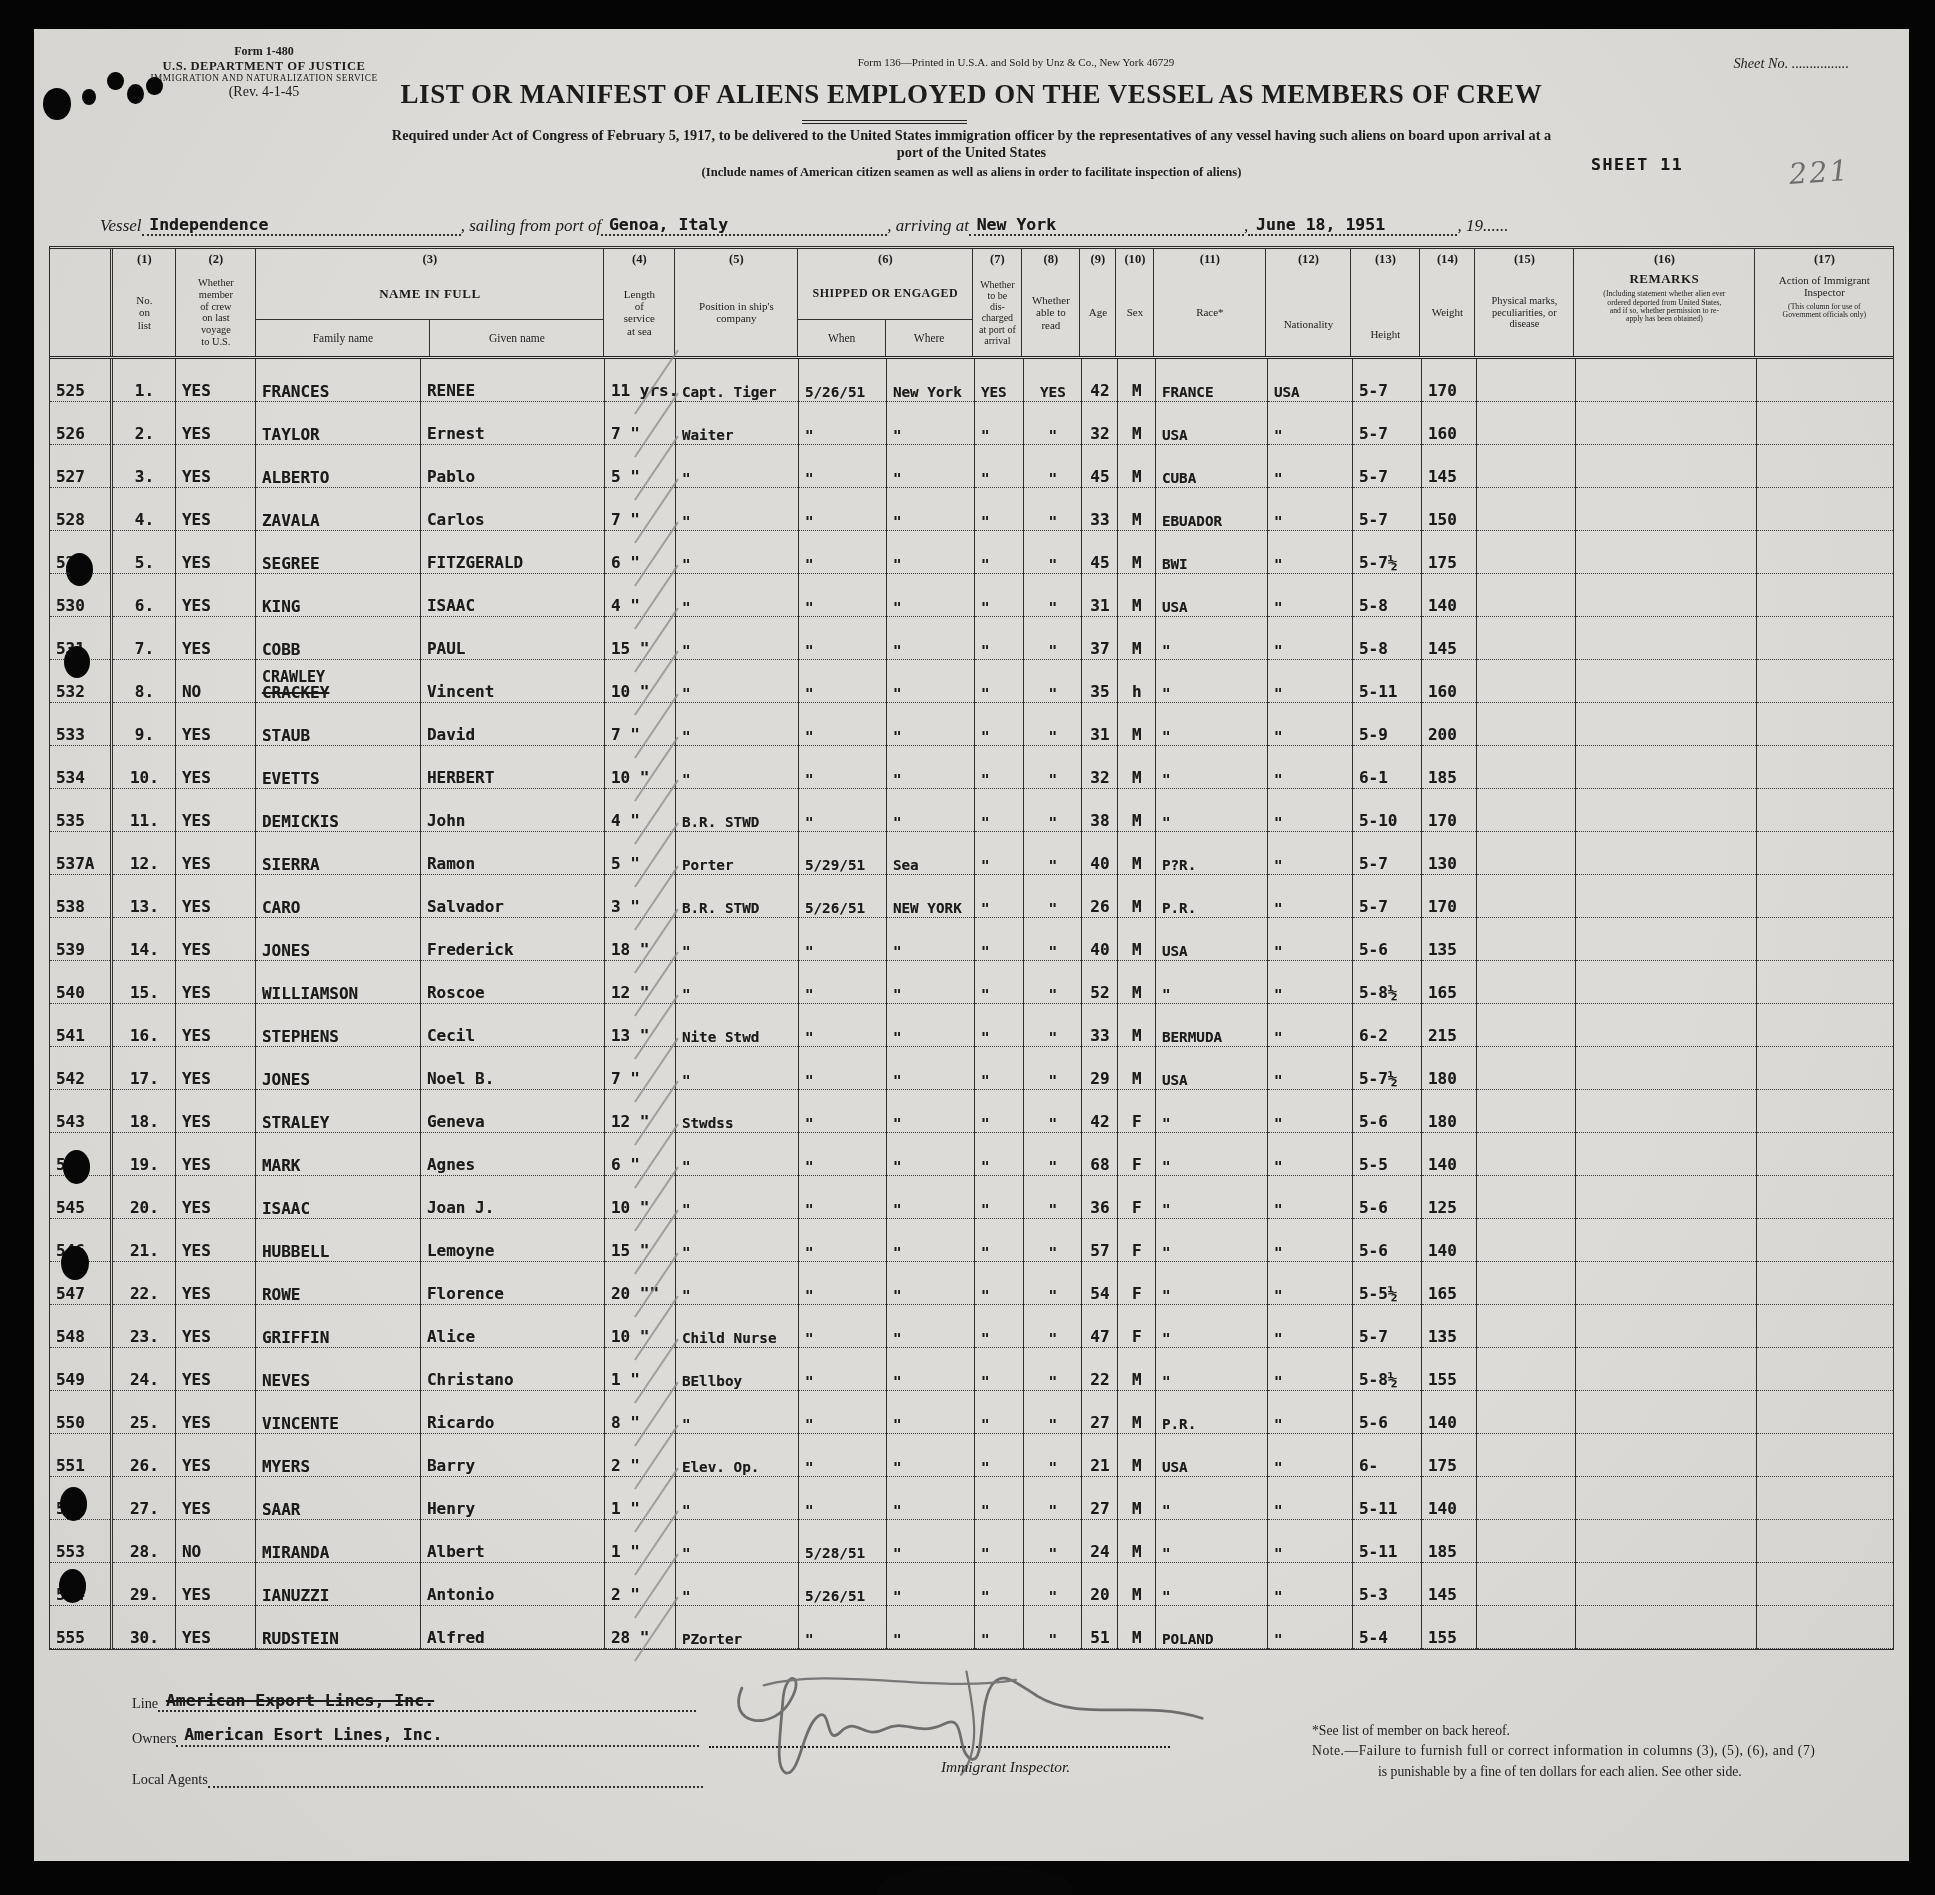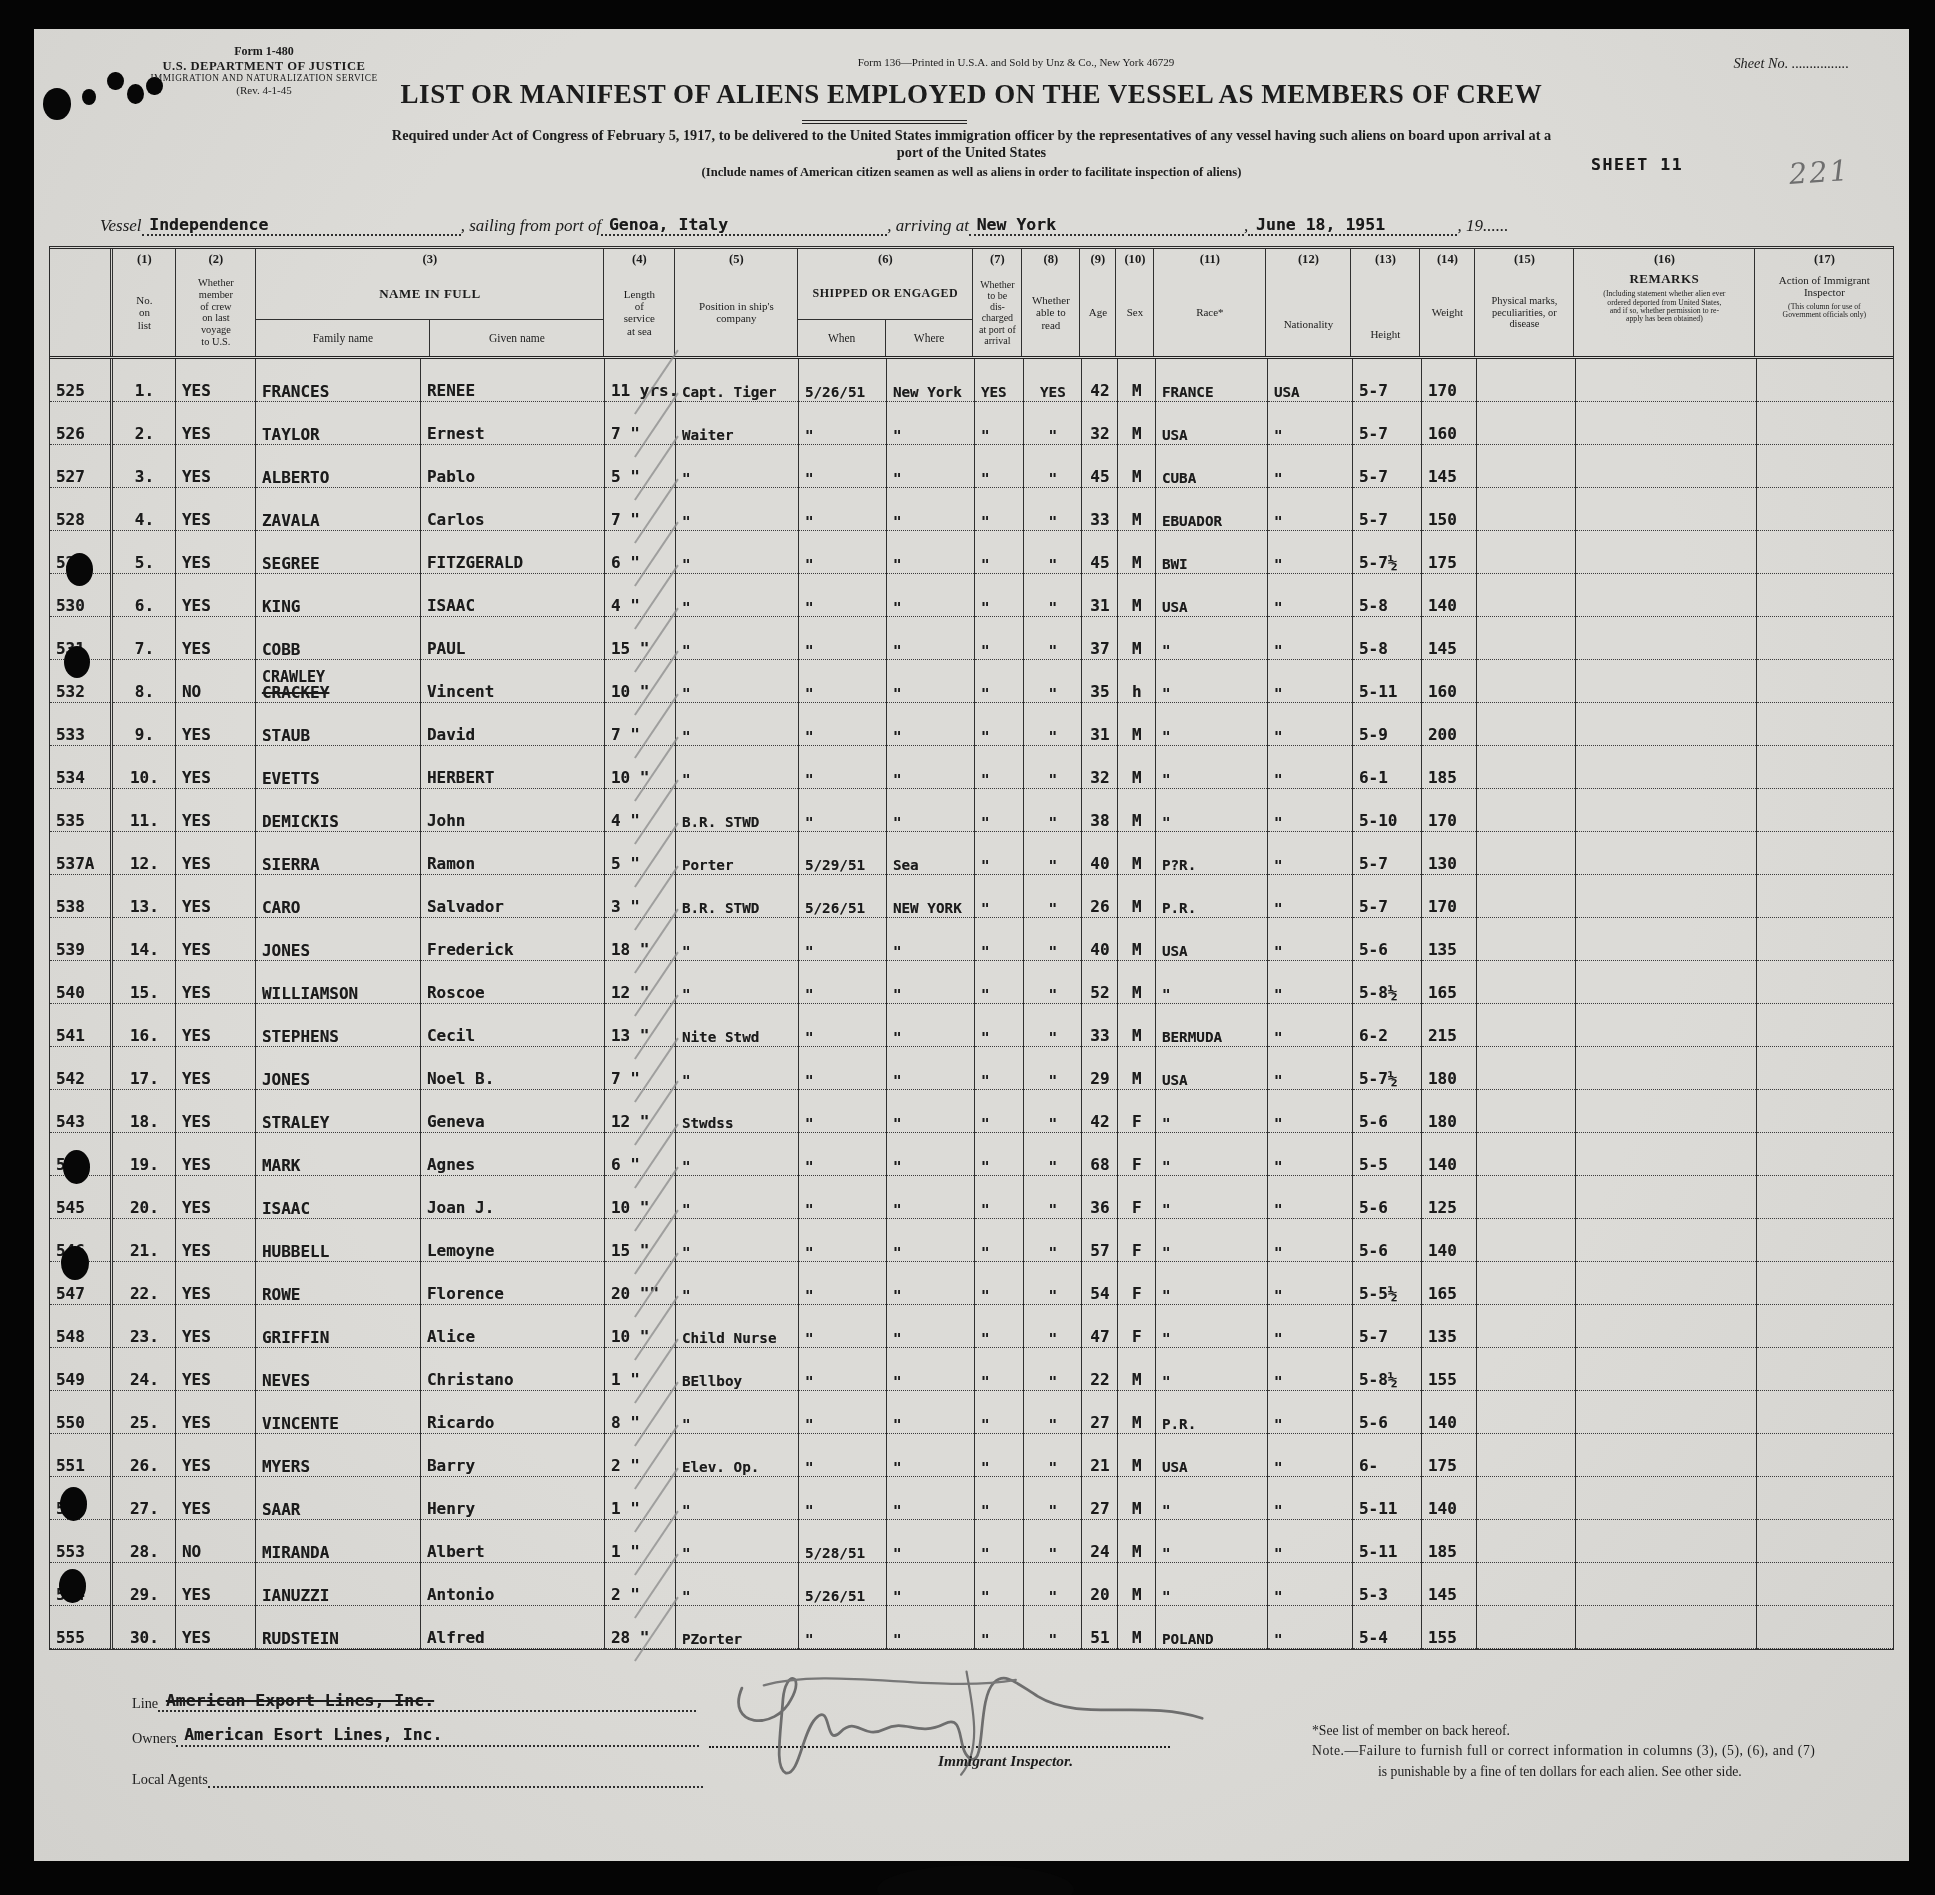--- a/index.html
+++ b/index.html
@@ -5,21 +5,21 @@
   html,body{margin:0;padding:0;}
   body{width:1936px;height:1895px;background:#050505;position:relative;
        font-family:"Liberation Serif", serif;color:#1c1c1c;overflow:hidden;}
   .paper{position:absolute;left:34px;top:28.5px;width:1875px;height:1832px;
          background:radial-gradient(ellipse at 50% 40%, #dcdbd7 55%, #d2d1cd 100%);}
   
   .form-id{position:absolute;left:101px;top:16.5px;width:258px;text-align:center;line-height:1.15;}
   .form-id .l1{font-weight:bold;font-size:12px;}
   .form-id .l2{font-weight:bold;font-size:12.6px;letter-spacing:0.5px;}
   .form-id .l3{font-size:9.3px;letter-spacing:0.5px;}
-  .form-id .l4{font-size:11px;}
+  .form-id .l4{font-size:14px;}
   .form-center{position:absolute;left:757px;top:27.4px;width:450px;text-align:center;font-size:11px;}
   .sheet-no{position:absolute;right:60px;top:26px;font-style:italic;font-size:14.3px;}
   .doc-title{position:absolute;left:0;top:50px;width:100%;text-align:center;
              font-size:27px;font-weight:bold;letter-spacing:0.5px;}
   .title-rule{position:absolute;left:768px;top:91px;width:165px;height:2.7px;
               border-top:1.6px solid #222;border-bottom:0.5px solid #222;}
   .req-text{position:absolute;left:170px;top:98px;width:1535px;text-align:center;
             font-weight:bold;font-size:14.3px;line-height:1.25;}
   .incl-text{position:absolute;left:170px;top:136px;width:1535px;text-align:center;
              font-weight:bold;font-size:12.6px;}
@@ -69,21 +69,21 @@
   .struck{text-decoration:line-through;text-decoration-thickness:2.2px;}
   .slash{position:absolute;right:-20px;bottom:18.6px;width:77px;height:2.2px;background:#8b8b8b;
          transform:rotate(-56deg);opacity:.75;pointer-events:none;}
   
   .foot-left{position:absolute;left:98px;top:1662px;font-size:14.3px;}
   .foot-row{display:flex;align-items:flex-end;margin-bottom:13px;white-space:nowrap;}
   .foot-row .blank{min-height:18.6px;}
   .strike{text-decoration:line-through;text-decoration-thickness:1.6px;}
   .sig-block{position:absolute;left:675px;top:1637px;width:537px;}
   .sig-line{border-bottom:2.7px dotted #1e1e1e;width:461px;margin-top:-32px;}
-  .sig-label{font-style:italic;font-weight:bold;font-size:15.4px;text-align:center;width:461px;margin-top:4px;padding-left:132px;box-sizing:border-box;}
+  .sig-label{font-style:italic;font-weight:normal;font-size:15.4px;text-align:center;width:461px;margin-top:10px;padding-left:132px;box-sizing:border-box;}
   .foot-notes{position:absolute;left:1278px;top:1692px;font-size:13.7px;line-height:1.5;}
   .foot-notes .n2{padding-left:0px;}
   .foot-notes .n3{padding-left:66px;}
   .smallcaps{letter-spacing:0.5px;}
   
   .punch{position:absolute;background:#070707;border-radius:50%;}
   .blob-bottom{position:absolute;left:877px;top:1865px;width:197px;height:49px;background:#070707;border-radius:50%;}
 </style>
 </head>
 <body>

